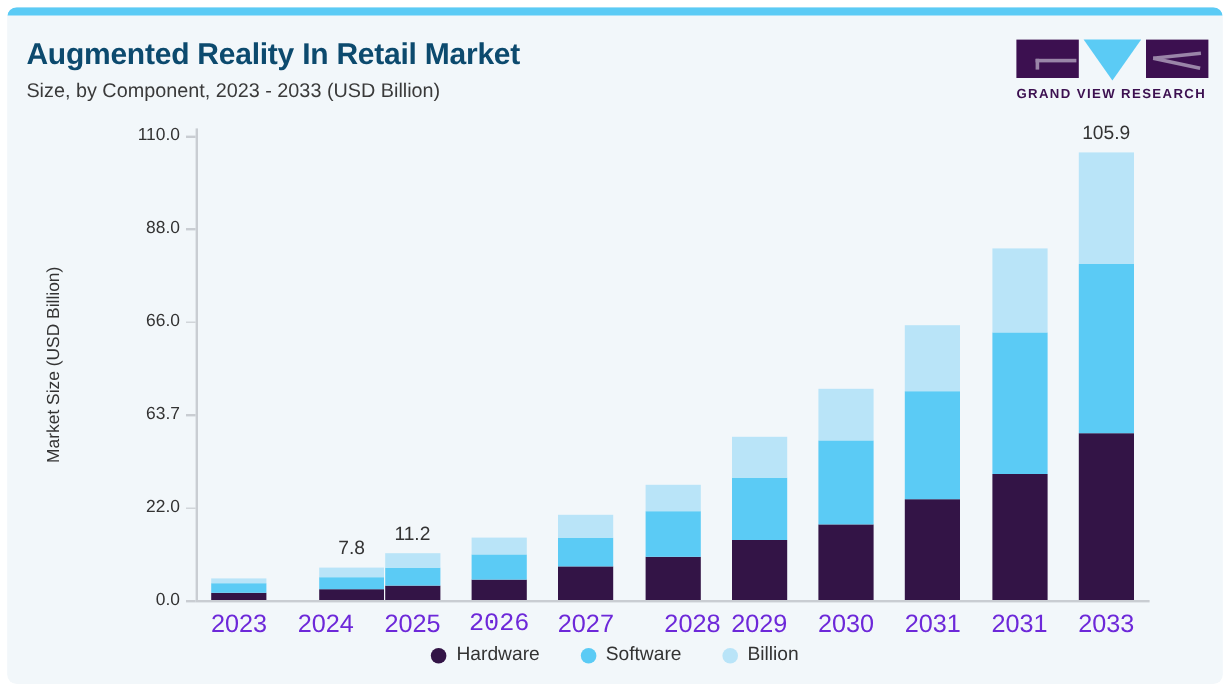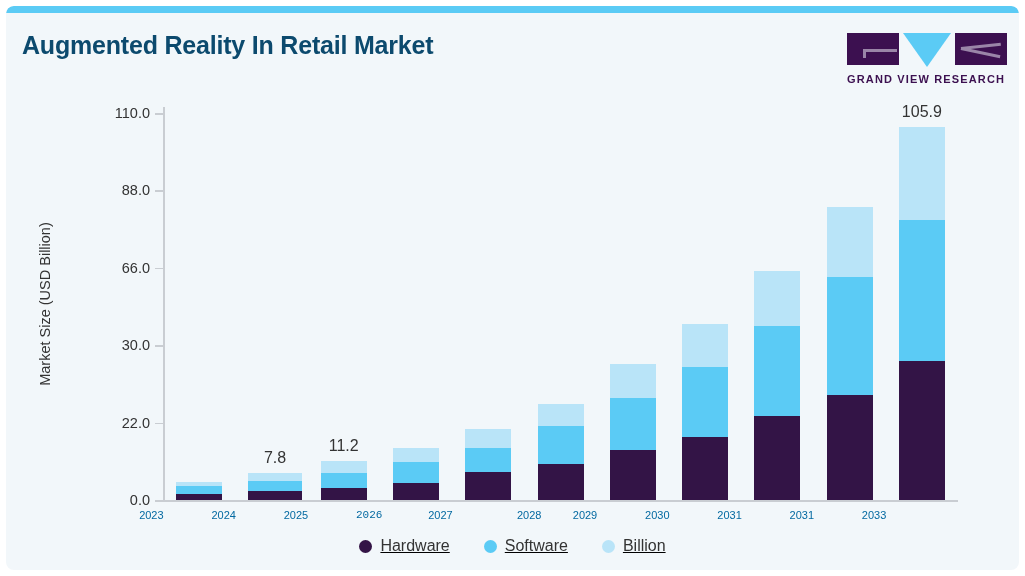--- a/index.html
+++ b/index.html
@@ -169,60 +169,60 @@
     margin-left: -60px;
     text-align: center;
     font-size: 16px;
     color: #333333;
   }
   .x-tick-label {
     position: absolute;
     top: 503px;
     width: 120px;
     margin-left: -60px;
-    text-align: left;
-    font-size: 11px;
-    color: #0369a1;
+    text-align: center;
+    font-size: 21px;
+    color: #6d28d9;
   }
   
   #legend {
     position: absolute;
     left: 0;
     top: 531px;
     width: 1013px;
     display: flex;
     justify-content: center;
     align-items: center;
     gap: 34px;
   }
   .legend-item {
     display: flex;
     align-items: center;
     gap: 8px;
-    text-decoration: underline;
   }
   .legend-dot {
     width: 13px;
     height: 13px;
     border-radius: 50%;
     display: block;
   }
   .legend-label {
     font-size: 16px;
     color: #333333;
   }
 </style>
 </head>
 <body>
 
 <div id="frame">
   <div id="topbar"></div>
 
   <div id="header">
     <div id="title">Augmented Reality In Retail Market</div>
+    <div id="subtitle">Size, by Component, 2023 - 2033 (USD Billion)</div>
 
     <div id="logo">
       <div id="logo-marks">
         <div class="logo-rect" id="logo-rect-left">
           <div class="logo-rect-line" style="left:16px; top:16px; width:34px; height:3px;"></div>
           <div class="logo-rect-line" style="left:16px; top:16px; width:3px; height:9px;"></div>
         </div>
         <div id="logo-tri"></div>
         <div class="logo-rect" id="logo-rect-right">
           <div class="logo-rect-line" style="left:6px; top:14px; width:40px; height:3px; transform: rotate(12deg); transform-origin: left center;"></div>
@@ -241,42 +241,42 @@
         <div class="y-tick" style="top: 494px;"></div>
         <div class="y-tick-wrap" style="top: 494px;">
           <div class="y-tick-label">0.0</div>
         </div>
         <div class="y-tick" style="top: 416.6px;"></div>
         <div class="y-tick-wrap" style="top: 416.6px;">
           <div class="y-tick-label">22.0</div>
         </div>
         <div class="y-tick" style="top: 339.2px;"></div>
         <div class="y-tick-wrap" style="top: 339.2px;">
-          <div class="y-tick-label">30.0</div>
+          <div class="y-tick-label">63.7</div>
         </div>
         <div class="y-tick" style="top: 261.8px;"></div>
         <div class="y-tick-wrap" style="top: 261.8px;">
           <div class="y-tick-label">66.0</div>
         </div>
         <div class="y-tick" style="top: 184.4px;"></div>
         <div class="y-tick-wrap" style="top: 184.4px;">
           <div class="y-tick-label">88.0</div>
         </div>
         <div class="y-tick" style="top: 107px;"></div>
         <div class="y-tick-wrap" style="top: 107px;">
           <div class="y-tick-label">110.0</div>
         </div>
       </div>
     <div id="bars">
         <div class="bar-group" style="left: 170.136px; width: 46px; bottom: 70px; height: 18.2945px;">
           <div class="bar-seg" style="height: 6.33273px; bottom: 0px; background: rgb(51, 20, 70);"></div>
           <div class="bar-seg" style="height: 7.38818px; bottom: 6.33273px; background: rgb(91, 203, 245);"></div>
           <div class="bar-seg" style="height: 4.57364px; bottom: 13.7209px; background: rgb(185, 228, 248);"></div>
         </div>
-        <div class="bar-group" style="left: 242px; width: 54px; bottom: 70px; height: 27.4418px;">
+        <div class="bar-group" style="left: 260px; width: 54px; bottom: 70px; height: 27.4418px;">
           <div class="bar-seg" style="height: 8.79545px; bottom: 0px; background: rgb(51, 20, 70);"></div>
           <div class="bar-seg" style="height: 10.5545px; bottom: 8.79545px; background: rgb(91, 203, 245);"></div>
           <div class="bar-seg" style="height: 8.09182px; bottom: 19.35px; background: rgb(185, 228, 248);"></div>
           <div class="bar-label" style="bottom: 33.4418px;">7.8</div>
         </div>
         <div class="bar-group" style="left: 314.682px; width: 46px; bottom: 70px; height: 54px;">
           <div class="bar-seg" style="height: 11.9618px; bottom: 0px; background: rgb(51, 20, 70);"></div>
           <div class="bar-seg" style="height: 15.1282px; bottom: 11.9618px; background: rgb(91, 203, 245);"></div>
           <div class="bar-seg" style="height: 12.3136px; bottom: 27.09px; background: rgb(185, 228, 248);"></div>
           <div class="bar-label" style="bottom: 45.4036px;">11.2</div>

